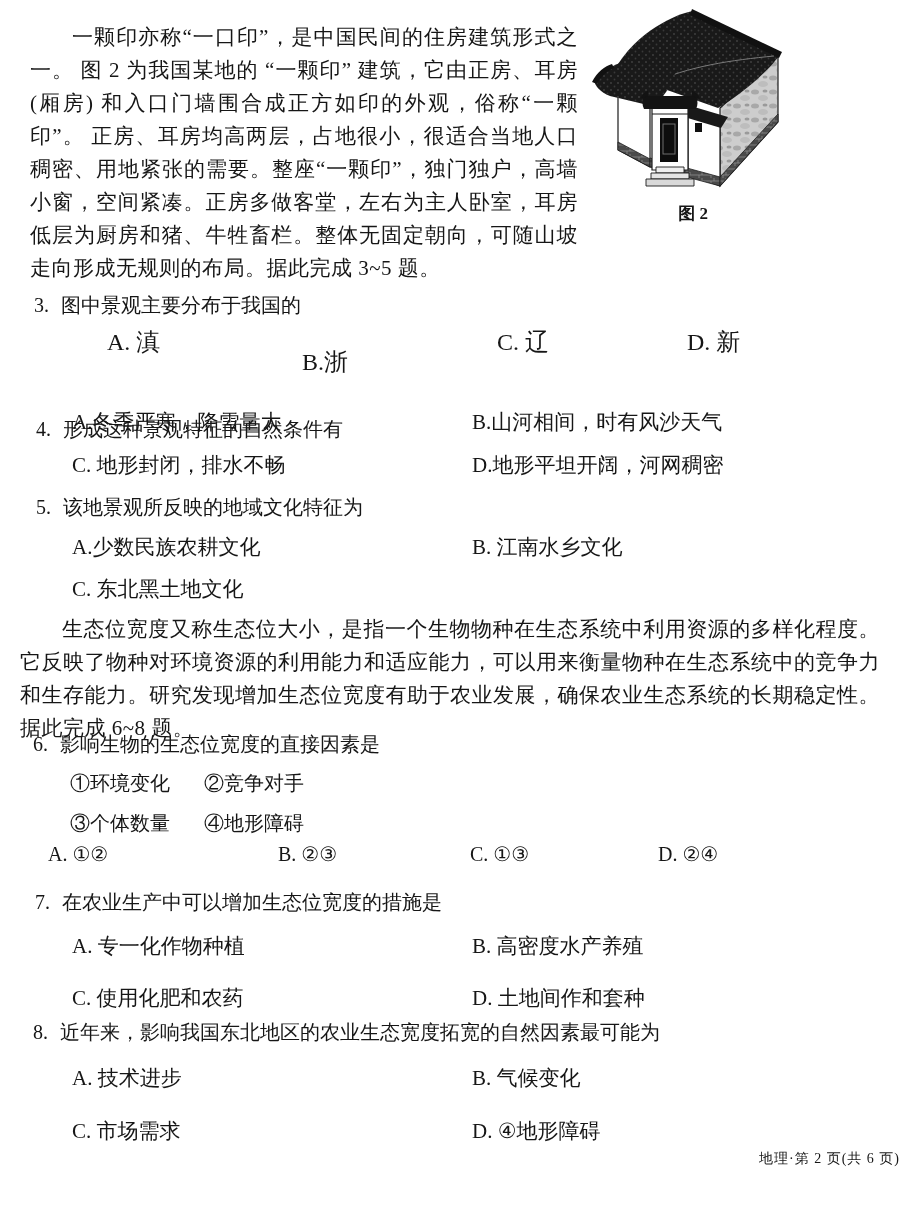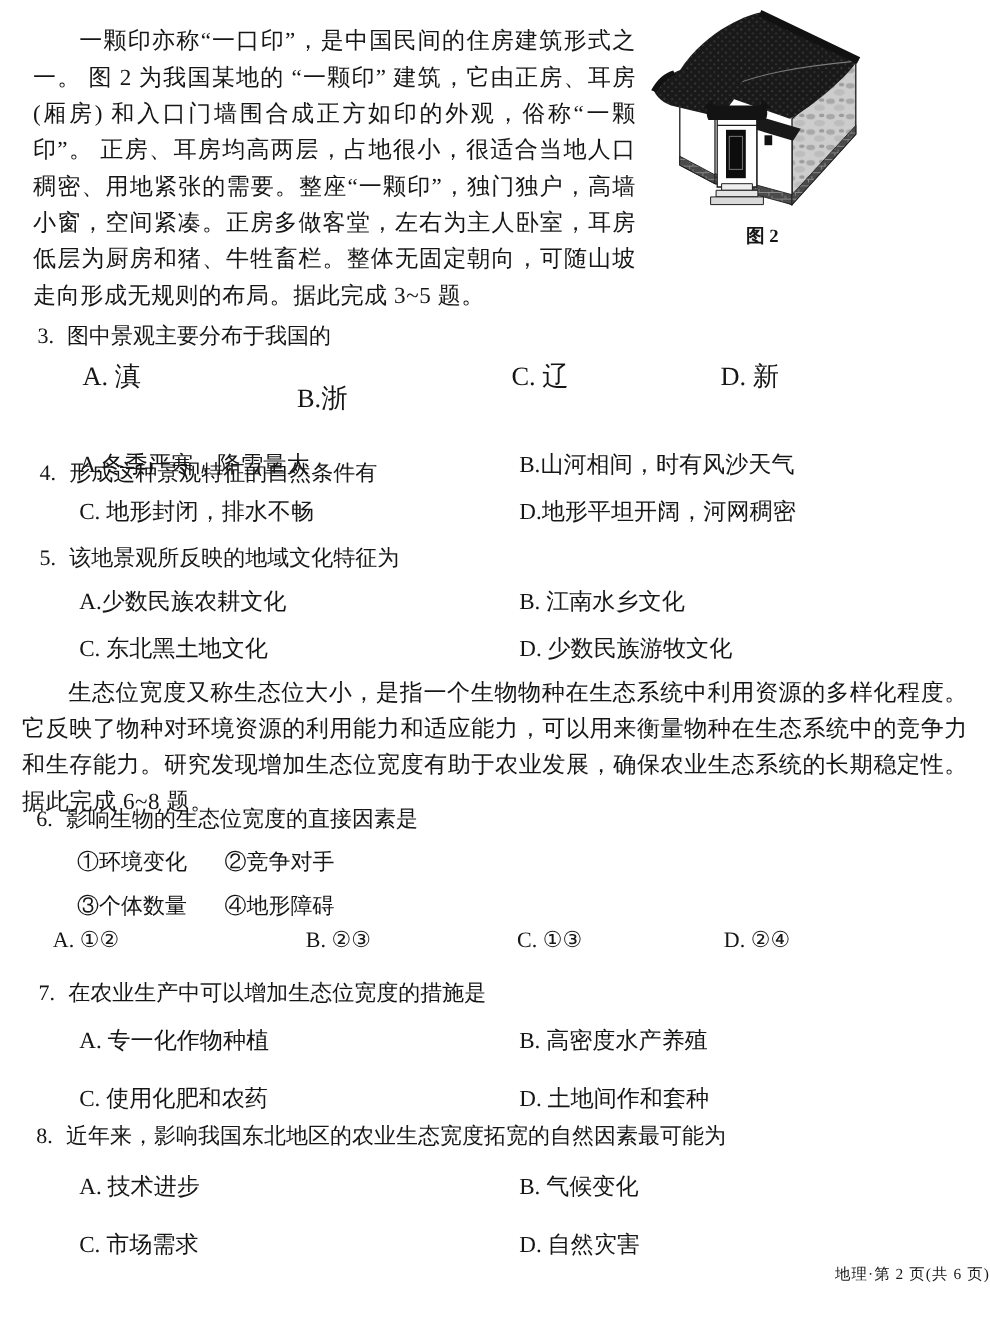--- a/index.html
+++ b/index.html
@@ -31,21 +31,21 @@
   #q4 { left:36px; top:380px;margin-top:36px; }
   #q5 { left:36px; top:494px; }
   #q6 { left:33px; top:731px; }
   #q7 { left:35px; top:889px; }
   #q8 { left:33px; top:1019px; }
 
   .opt { white-space:nowrap; }
 
   .opts-row { position:absolute; display:flex; font-size:20px; }
   #q3opts { left:75px; top:326px; font-size:24px; }
-  #q3opts .opt:nth-child(1){ width:195px; }
+  #q3opts .opt:nth-child(1){ width:195px;margin-left:32px; }
   #q3opts .opt:nth-child(2){ width:195px;margin-top:20px; }
   #q3opts .opt:nth-child(3){ width:190px; }
 
   #q6opts { left:48px; top:842px; }
   #q6opts .opt:nth-child(1){ width:230px; }
   #q6opts .opt:nth-child(2){ width:192px; }
   #q6opts .opt:nth-child(3){ width:188px; }
 
   .opts-2col { position:absolute; display:grid; grid-template-columns:400px auto; font-size:21px; line-height:30px; }
   #q4opts { left:72px; top:407px;  row-gap:13px; }
@@ -146,21 +146,20 @@
   <span class="opt">D.地形平坦开阔，河网稠密</span>
 </div>
 
 <div id="q5" class="qhead">
   <span class="qnum">5.</span><span>该地景观所反映的地域文化特征为</span>
 </div>
 <div id="q5opts" class="opts-2col">
   <span class="opt">A.少数民族农耕文化</span>
   <span class="opt">B. 江南水乡文化</span>
   <span class="opt">C. 东北黑土地文化</span>
-  <span class="opt">D. 少数民族游牧文化</span>
 </div>
 
 <p id="intro2" class="para">生态位宽度又称生态位大小，是指一个生物物种在生态系统中利用资源的多样化程度。它反映了物种对环境资源的利用能力和适应能力，可以用来衡量物种在生态系统中的竞争力和生存能力。研究发现增加生态位宽度有助于农业发展，确保农业生态系统的长期稳定性。据此完成 6~8 题。</p>
 
 <div id="q6" class="qhead">
   <span class="qnum">6.</span><span>影响生物的生态位宽度的直接因素是</span>
 </div>
 <div id="q6sub1" class="subrow">
   <span class="sub-item">①环境变化</span><span class="sub-item">②竞争对手</span>
 </div>
@@ -184,16 +183,16 @@
   <span class="opt">D. 土地间作和套种</span>
 </div>
 
 <div id="q8" class="qhead">
   <span class="qnum">8.</span><span>近年来，影响我国东北地区的农业生态宽度拓宽的自然因素最可能为</span>
 </div>
 <div id="q8opts" class="opts-2col">
   <span class="opt">A. 技术进步</span>
   <span class="opt">B. 气候变化</span>
   <span class="opt">C. 市场需求</span>
-  <span class="opt">D. 自然灾害</span>
+  <span class="opt">D. ④地形障碍</span>
 </div>
 
 <div id="footer">地理·第 2 页(共 6 页)</div>
 
 </body></html>

